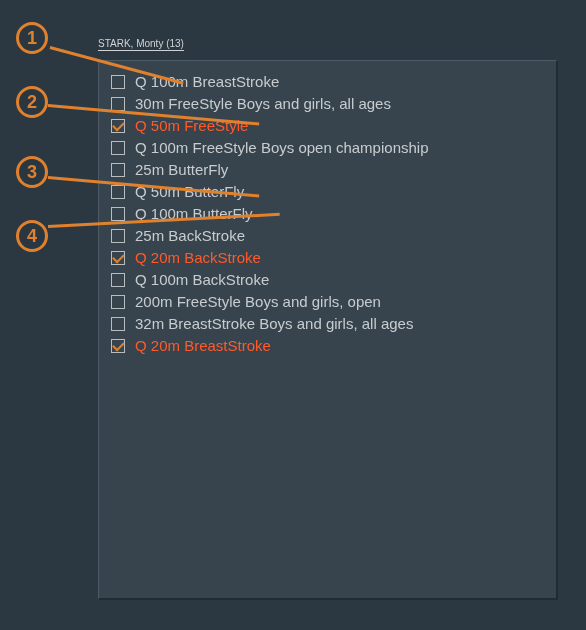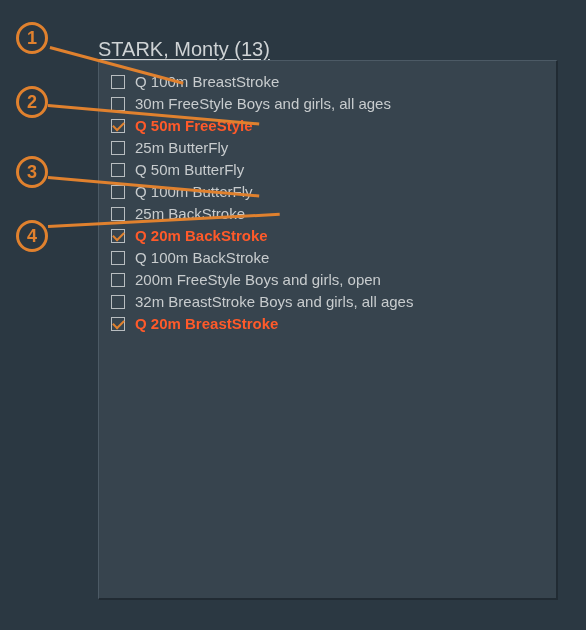--- a/index.html
+++ b/index.html
@@ -35,21 +35,21 @@
     }
     .annot-line {
       position: absolute;
       background: #e0812e;
       height: 2.5px;
     }
     .title {
       position: absolute;
       left: 98px;
       top: 38px;
-      font-size: 20px;
+      font-size: 10px;
       color: #cfd3d5;
       text-decoration: underline;
       text-underline-offset: 3px;
     }
     .panel {
       position: absolute;
       left: 98px;
       top: 60px;
       width: 460px;
       height: 540px;
@@ -83,39 +83,43 @@
       width: 5px;
       height: 9px;
       border: solid #e0812e;
       border-width: 0 2.5px 2.5px 0;
       transform: rotate(45deg) translate(-1px,-1px);
     }
     .lbl {
       white-space: nowrap;
       line-height: 22px;
     }
-    .lbl.q { color: #ff5a2a; font-weight: 700; }
+    .lbl.q { color: #ff5a2a; font-weight: 400; }
   </style>
 </head>
 <body>
 
 <div class="title">STARK, Monty (13)</div>
 
 <div class="panel" id="panel">
     <div class="row">
       <span class="cb"></span>
       <span class="lbl">Q  100m BreastStroke</span>
     </div>
     <div class="row">
       <span class="cb"></span>
       <span class="lbl">30m FreeStyle  Boys and girls, all ages</span>
     </div>
     <div class="row">
       <span class="cb checked"></span>
       <span class="lbl q">Q  50m FreeStyle</span>
+    </div>
+    <div class="row">
+      <span class="cb"></span>
+      <span class="lbl">Q  100m FreeStyle  Boys open championship</span>
     </div>
     <div class="row">
       <span class="cb"></span>
       <span class="lbl">25m ButterFly</span>
     </div>
     <div class="row">
       <span class="cb"></span>
       <span class="lbl">Q  50m ButterFly</span>
     </div>
     <div class="row">

